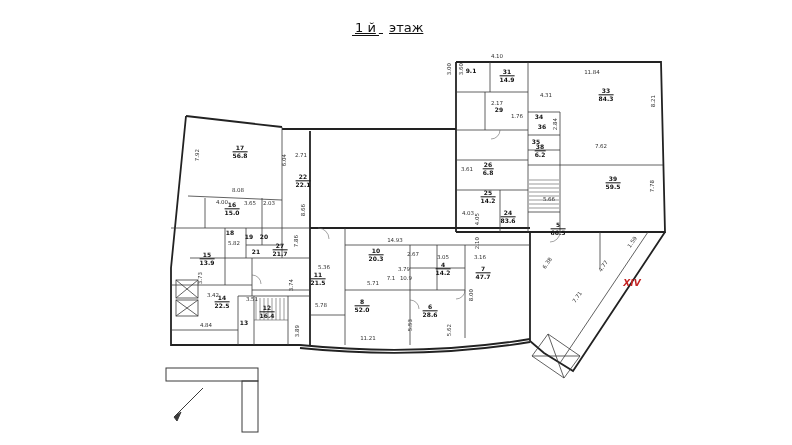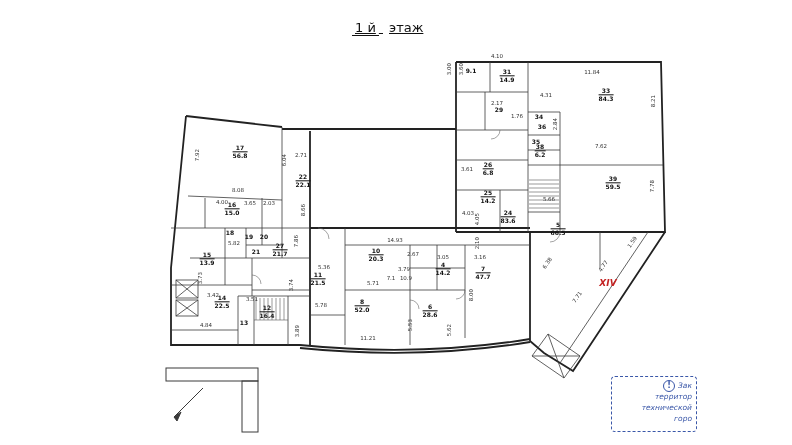--- a/index.html
+++ b/index.html
@@ -225,21 +225,21 @@
       <div class="mark" style="left: 471px; top: 70px;">9.1</div>
       <div class="mark" style="left: 499px; top: 109px;">29</div>
       <div class="mark" style="left: 539px; top: 116px;">34</div>
       <div class="mark" style="left: 542px; top: 126px;">36</div>
       <div class="mark" style="left: 536px; top: 141px;">35</div>
       <div class="mark" style="left: 230px; top: 232px;">18</div>
       <div class="mark" style="left: 249px; top: 236px;">19</div>
       <div class="mark" style="left: 264px; top: 236px;">20</div>
       <div class="mark" style="left: 256px; top: 251px;">21</div>
       <div class="mark" style="left: 244px; top: 322px;">13</div>
-      <div class="mark red" style="left: 608px; top: 283px;">XIV</div>
+      <div class="mark red" style="left: 632px; top: 283px;">XIV</div>
       <div class="dim" style="left: 449px; top: 69px; transform: translate(-50%, -50%) rotate(-90deg);">3.00</div>
       <div class="dim" style="left: 461px; top: 69px; transform: translate(-50%, -50%) rotate(-90deg);">3.60</div>
       <div class="dim" style="left: 497px; top: 56px; transform: translate(-50%, -50%) rotate(0deg);">4.10</div>
       <div class="dim" style="left: 592px; top: 72px; transform: translate(-50%, -50%) rotate(0deg);">11.84</div>
       <div class="dim" style="left: 546px; top: 95px; transform: translate(-50%, -50%) rotate(0deg);">4.31</div>
       <div class="dim" style="left: 653px; top: 101px; transform: translate(-50%, -50%) rotate(-90deg);">8.21</div>
       <div class="dim" style="left: 497px; top: 103px; transform: translate(-50%, -50%) rotate(0deg);">2.17</div>
       <div class="dim" style="left: 517px; top: 116px; transform: translate(-50%, -50%) rotate(0deg);">1.76</div>
       <div class="dim" style="left: 555px; top: 124px; transform: translate(-50%, -50%) rotate(-90deg);">2.84</div>
       <div class="dim" style="left: 601px; top: 146px; transform: translate(-50%, -50%) rotate(0deg);">7.62</div>
@@ -278,22 +278,14 @@
       <div class="dim" style="left: 368px; top: 338px; transform: translate(-50%, -50%) rotate(0deg);">11.21</div>
       <div class="dim" style="left: 410px; top: 325px; transform: translate(-50%, -50%) rotate(-90deg);">5.53</div>
       <div class="dim" style="left: 449px; top: 330px; transform: translate(-50%, -50%) rotate(-90deg);">5.62</div>
       <div class="dim" style="left: 471px; top: 295px; transform: translate(-50%, -50%) rotate(-90deg);">8.00</div>
       <div class="dim" style="left: 547px; top: 263px; transform: translate(-50%, -50%) rotate(-55deg);">6.38</div>
       <div class="dim" style="left: 577px; top: 297px; transform: translate(-50%, -50%) rotate(-55deg);">7.71</div>
       <div class="dim" style="left: 603px; top: 266px; transform: translate(-50%, -50%) rotate(-55deg);">4.77</div>
       <div class="dim" style="left: 632px; top: 242px; transform: translate(-50%, -50%) rotate(-55deg);">1.59</div>
     </div>
 
-  <div id="stamp">
-    <span class="sline">
-      <span class="sicon">!</span><span>Зак</span>
-    </span>
-    <span class="sline">территор</span>
-    <span class="sline">технической</span>
-    <span class="sline">горо</span>
-  </div>
 
 </div>
 
 </body></html>

